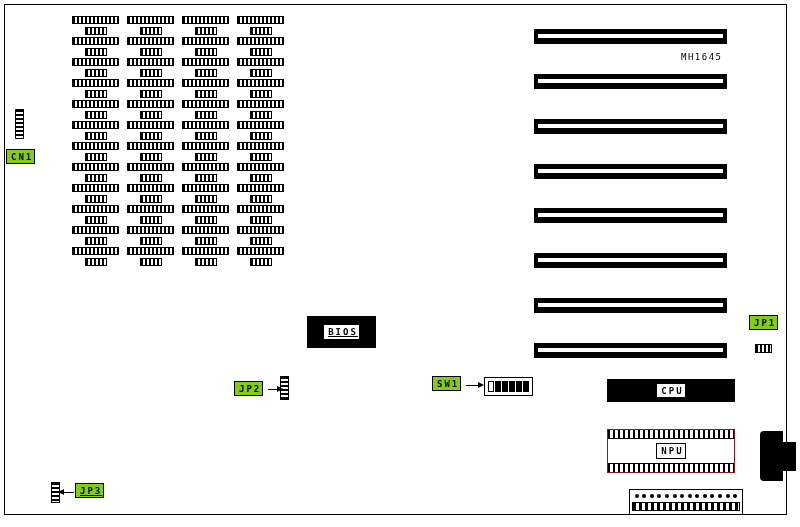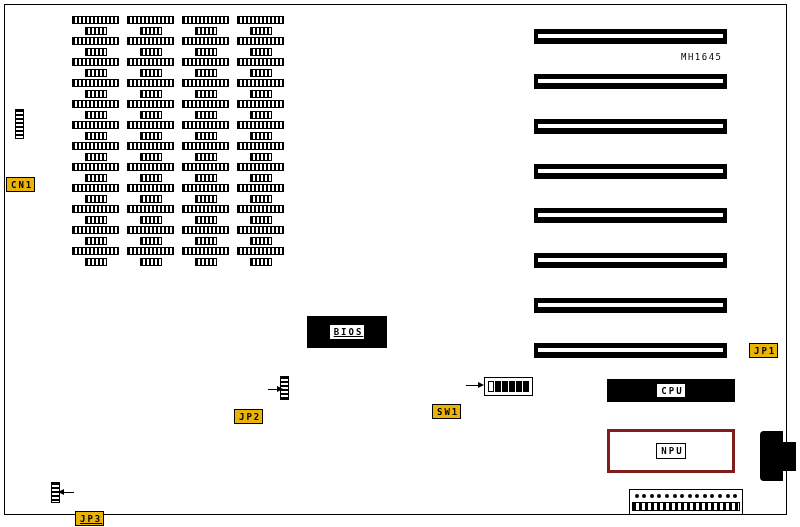--- a/index.html
+++ b/index.html
@@ -7,23 +7,23 @@
     width: 800px; height: 527px;
     background: #fff;
     font-family: "DejaVu Sans Mono", monospace;
   }
   .canvas { position: relative; width: 800px; height: 527px; background: #fff; overflow: hidden; }
   .board { position: absolute; left: 4px; top: 4px; width: 783px; height: 511px; border: 1px solid #000; background: #fff; }
   .abs { position: absolute; }
 
   
   .lbl {
-    position: absolute; background: #eab308; border: 1px solid #000; color: #000;
+    position: absolute; background: #84cc16; border: 1px solid #000; color: #000;
     font-size: 9px; font-weight: bold; letter-spacing: 2px;
-    padding: 2px 1px 1px 4px; line-height: 1.15; white-space: nowrap; z-index: 3; margin-top: 28px;
+    padding: 2px 1px 1px 4px; line-height: 1.15; white-space: nowrap; z-index: 3;
   }
   .chip-lbl {
     background: #fff; border: 1px solid #000; color: #000;
     font-size: 9px; font-weight: bold; letter-spacing: 2px;
     padding: 2px 1px 1px 4px; line-height: 1.15; white-space: nowrap;
   }
 
   
   .striped-h { background: repeating-linear-gradient(90deg, #000 0 2px, #fff 2px 4px); border: 1px solid #000; }
   .striped-v { background: repeating-linear-gradient(180deg, #000 0 2px, #fff 2px 4px); border: 1px solid #000; }
@@ -48,21 +48,21 @@
   .arrow.right::after { content: ''; position: absolute; right: -6px; top: -3px; width: 0; height: 0; border-left: 6px solid #000; border-top: 3px solid transparent; border-bottom: 3px solid transparent; }
   .arrow.left::before { content: ''; position: absolute; left: -6px; top: -3px; width: 0; height: 0; border-right: 6px solid #000; border-top: 3px solid transparent; border-bottom: 3px solid transparent; }
 
   
   .dip { position: absolute; left: 479px; top: 372px; width: 49px; height: 19px; border: 1px solid #000; background: #fff; display: flex; align-items: center; gap: 1px; padding-left: 3px; }
   .sw-seg { width: 6px; height: 11px; flex: 0 0 auto; }
   .sw-seg.open { border: 1px solid #000; background: #fff; }
   .sw-seg.closed { background: #000; }
 
   
-  .npu-chip { position: absolute; left: 602px; top: 424px; width: 128px; height: 44px; border: 3px solid #7f1d1d; background: #fff; display: flex; flex-direction: row; }
+  .npu-chip { position: absolute; left: 602px; top: 424px; width: 128px; height: 44px; border: 1px solid #7f1d1d; background: #fff; display: flex; flex-direction: column; }
   .npu-band { height: 9px; background: repeating-linear-gradient(90deg, #000 0 2px, #fff 2px 5px); border-bottom: 1px solid #000; }
   .npu-band.bottom { border-bottom: none; border-top: 1px solid #000; }
   .npu-mid { flex: 1; display: flex; align-items: center; justify-content: center; }
 
   
   .kbmain { position: absolute; left: 755px; top: 426px; width: 23px; height: 50px; background: #000; border-radius: 4px 0 0 4px; }
   .kbplug { position: absolute; left: 777px; top: 437px; width: 14px; height: 29px; background: #000; }
 
   
   .bconn { position: absolute; left: 624px; top: 484px; width: 114px; height: 26px; border: 1px solid #000; background: #fff; }
@@ -192,21 +192,21 @@
         <div class="slot"></div>
         <div class="slot"></div>
         <div class="slot"></div>
       </div>
 
     <div class="model">MH1645</div>
 
     <div class="abs striped-v" style="left:10px; top:104px; width:9px; height:30px;"></div>
     <div class="lbl" style="left:1px; top:144px;">CN1</div>
 
-    <div class="blackchip" style="left:302px; top:311px; width:80px; height:32px;text-decoration:underline;">
+    <div class="blackchip" style="left:302px; top:311px; width:69px; height:32px;text-decoration:underline;">
       <span class="chip-lbl">BIOS</span>
     </div>
 
     <div class="lbl" style="left:229px; top:376px;">JP2</div>
     <div class="arrow right" style="left:263px; top:384px; width:9px;"></div>
     <div class="abs striped-v" style="left:275px; top:371px; width:9px; height:24px;"></div>
 
     <div class="lbl" style="left:427px; top:371px;">SW1</div>
     <div class="arrow right" style="left:461px; top:380px; width:12px;"></div>
     <div class="dip">

